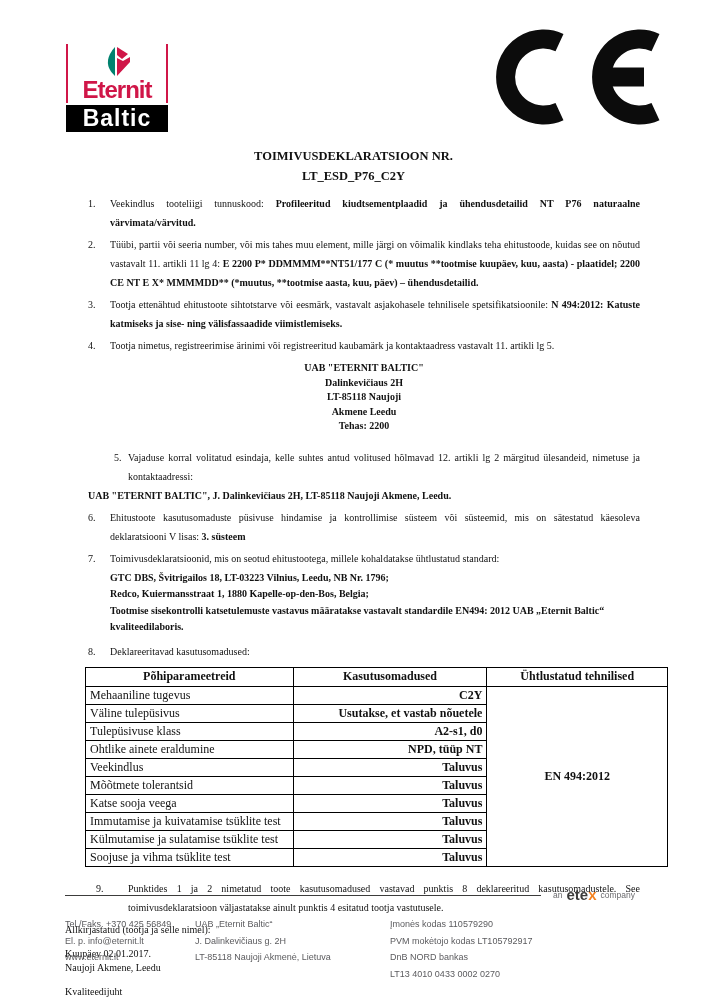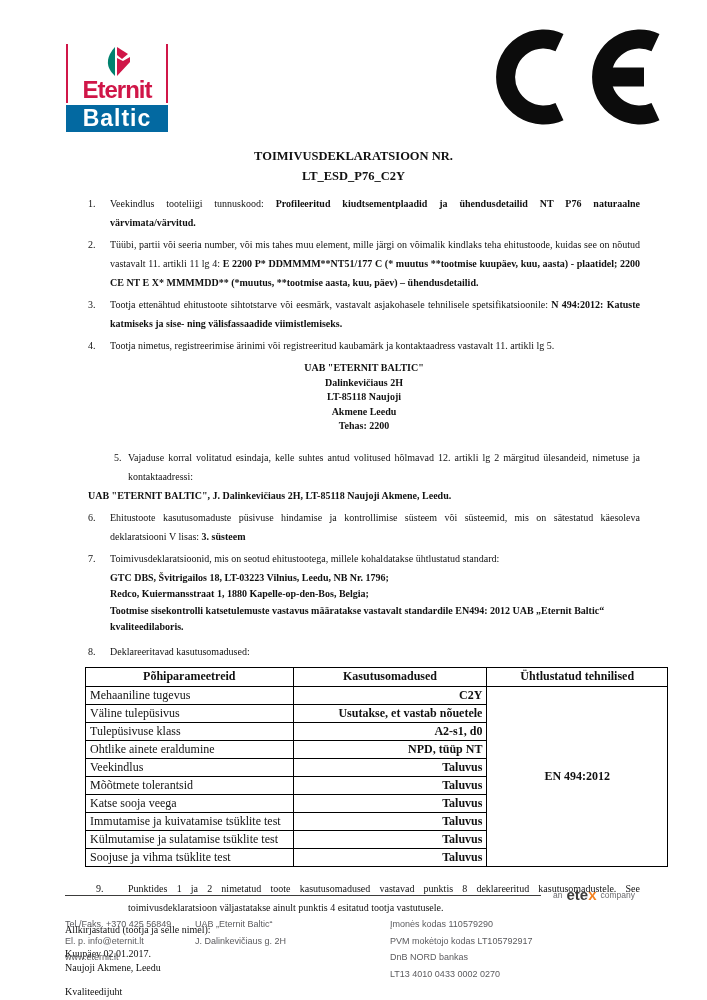--- a/index.html
+++ b/index.html
@@ -25,21 +25,21 @@
   .logo-word1{
     display:block;
     font-family:"Liberation Sans", sans-serif;
     font-weight:bold;
     font-size:24px;line-height:24px;
     letter-spacing:-1px;
     color:#d01648;
   }
   .logo-word2{
     display:block;
-    background:#0369a1;
+    background:#000000;
     color:#fff;
     font-family:"Liberation Sans", sans-serif;
     font-weight:bold;
     font-size:23px;line-height:27px;
     letter-spacing:1px;
     text-align:center;
     margin-top:2px;
   }
   .ce-mark{position:absolute;right:44px;top:28px;}
 
@@ -268,20 +268,21 @@
     </div>
     <div class="foot-cols">
       <div class="foot-col1">
         <div>Tel./Faks. +370 425 56849</div>
         <div>El. p. info@eternit.lt</div>
         <div>www.eternit.lt</div>
       </div>
       <div class="foot-col2">
         <div>UAB „Eternit Baltic“</div>
         <div>J. Dalinkevičiaus g. 2H</div>
+        <div>LT-85118 Naujoji Akmenė, Lietuva</div>
       </div>
       <div class="foot-col3">
         <div>Įmonės kodas 110579290</div>
         <div>PVM mokėtojo kodas LT105792917</div>
         <div>DnB NORD bankas</div>
         <div>LT13 4010 0433 0002 0270</div>
       </div>
     </div>
   </div>
 

